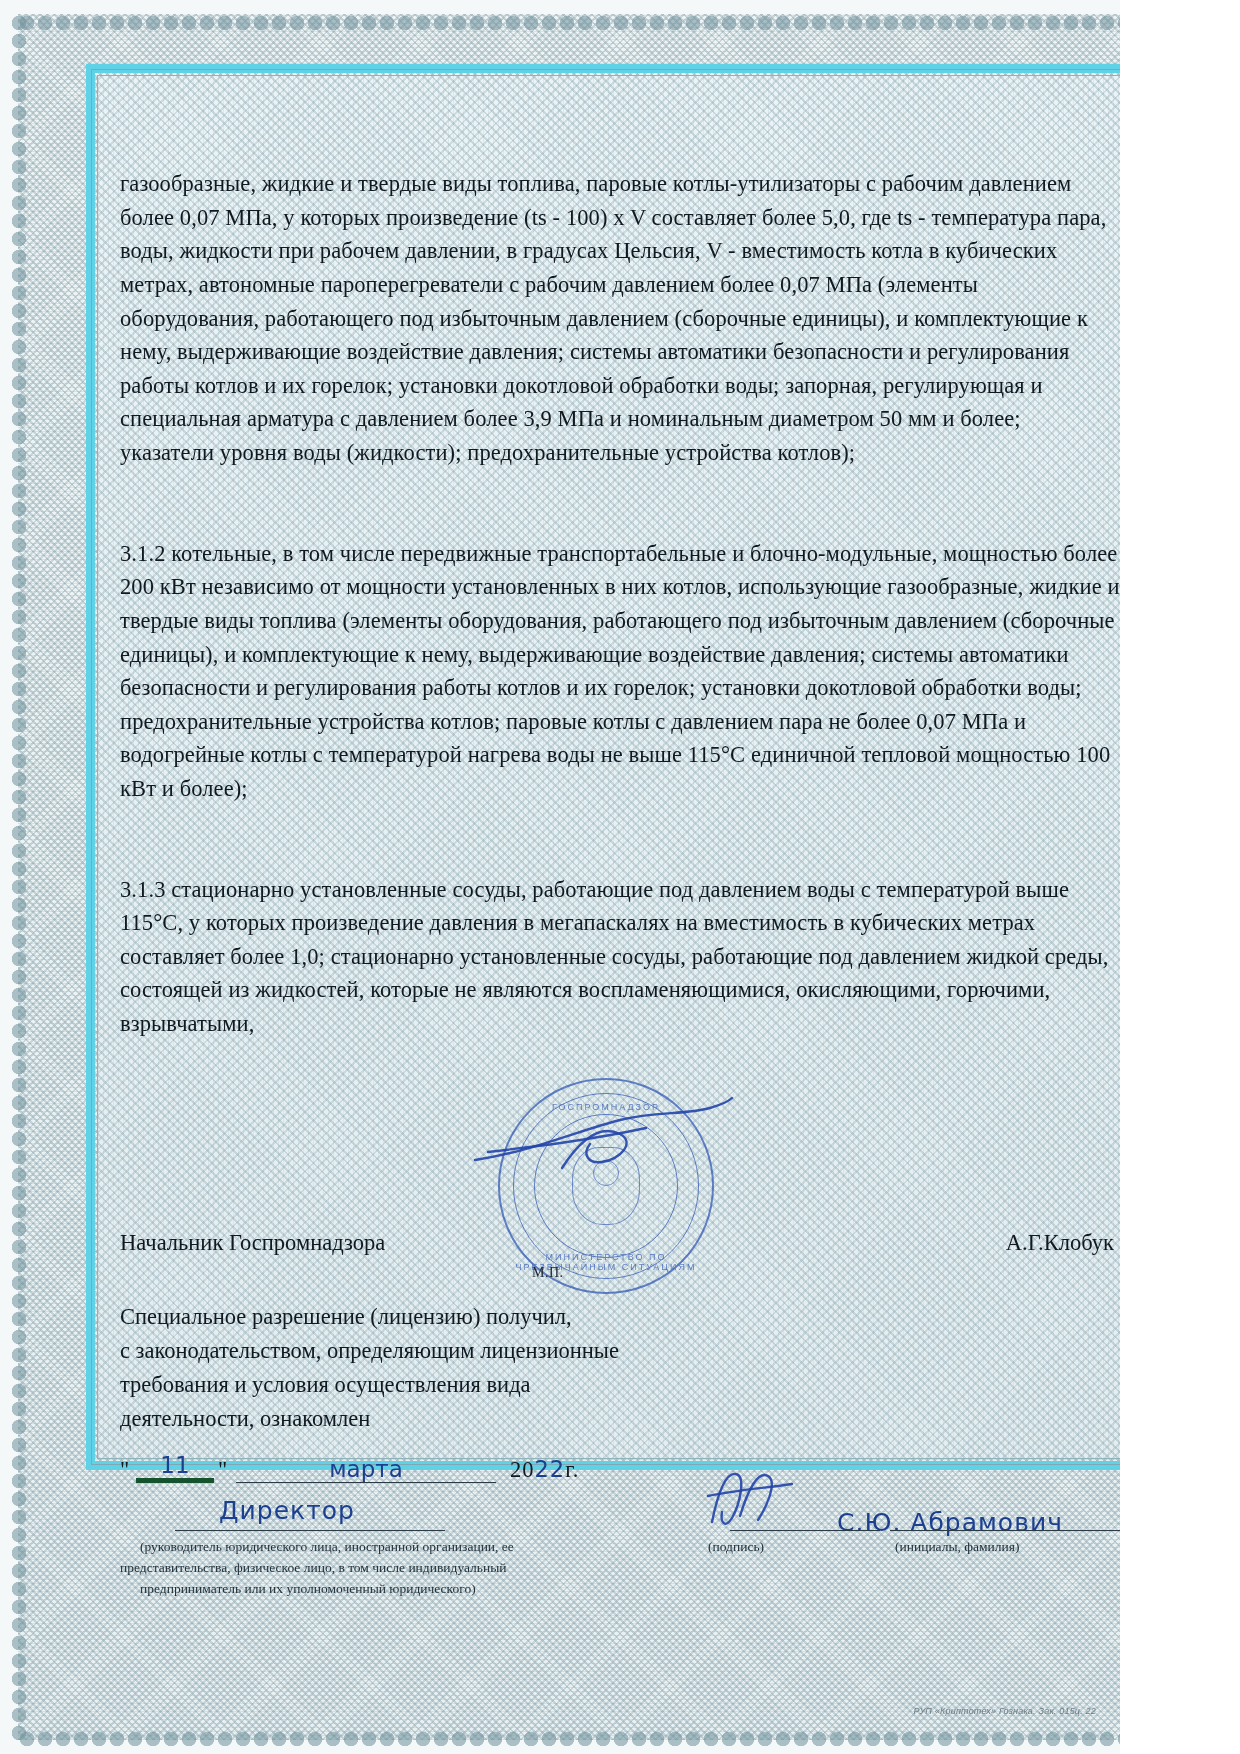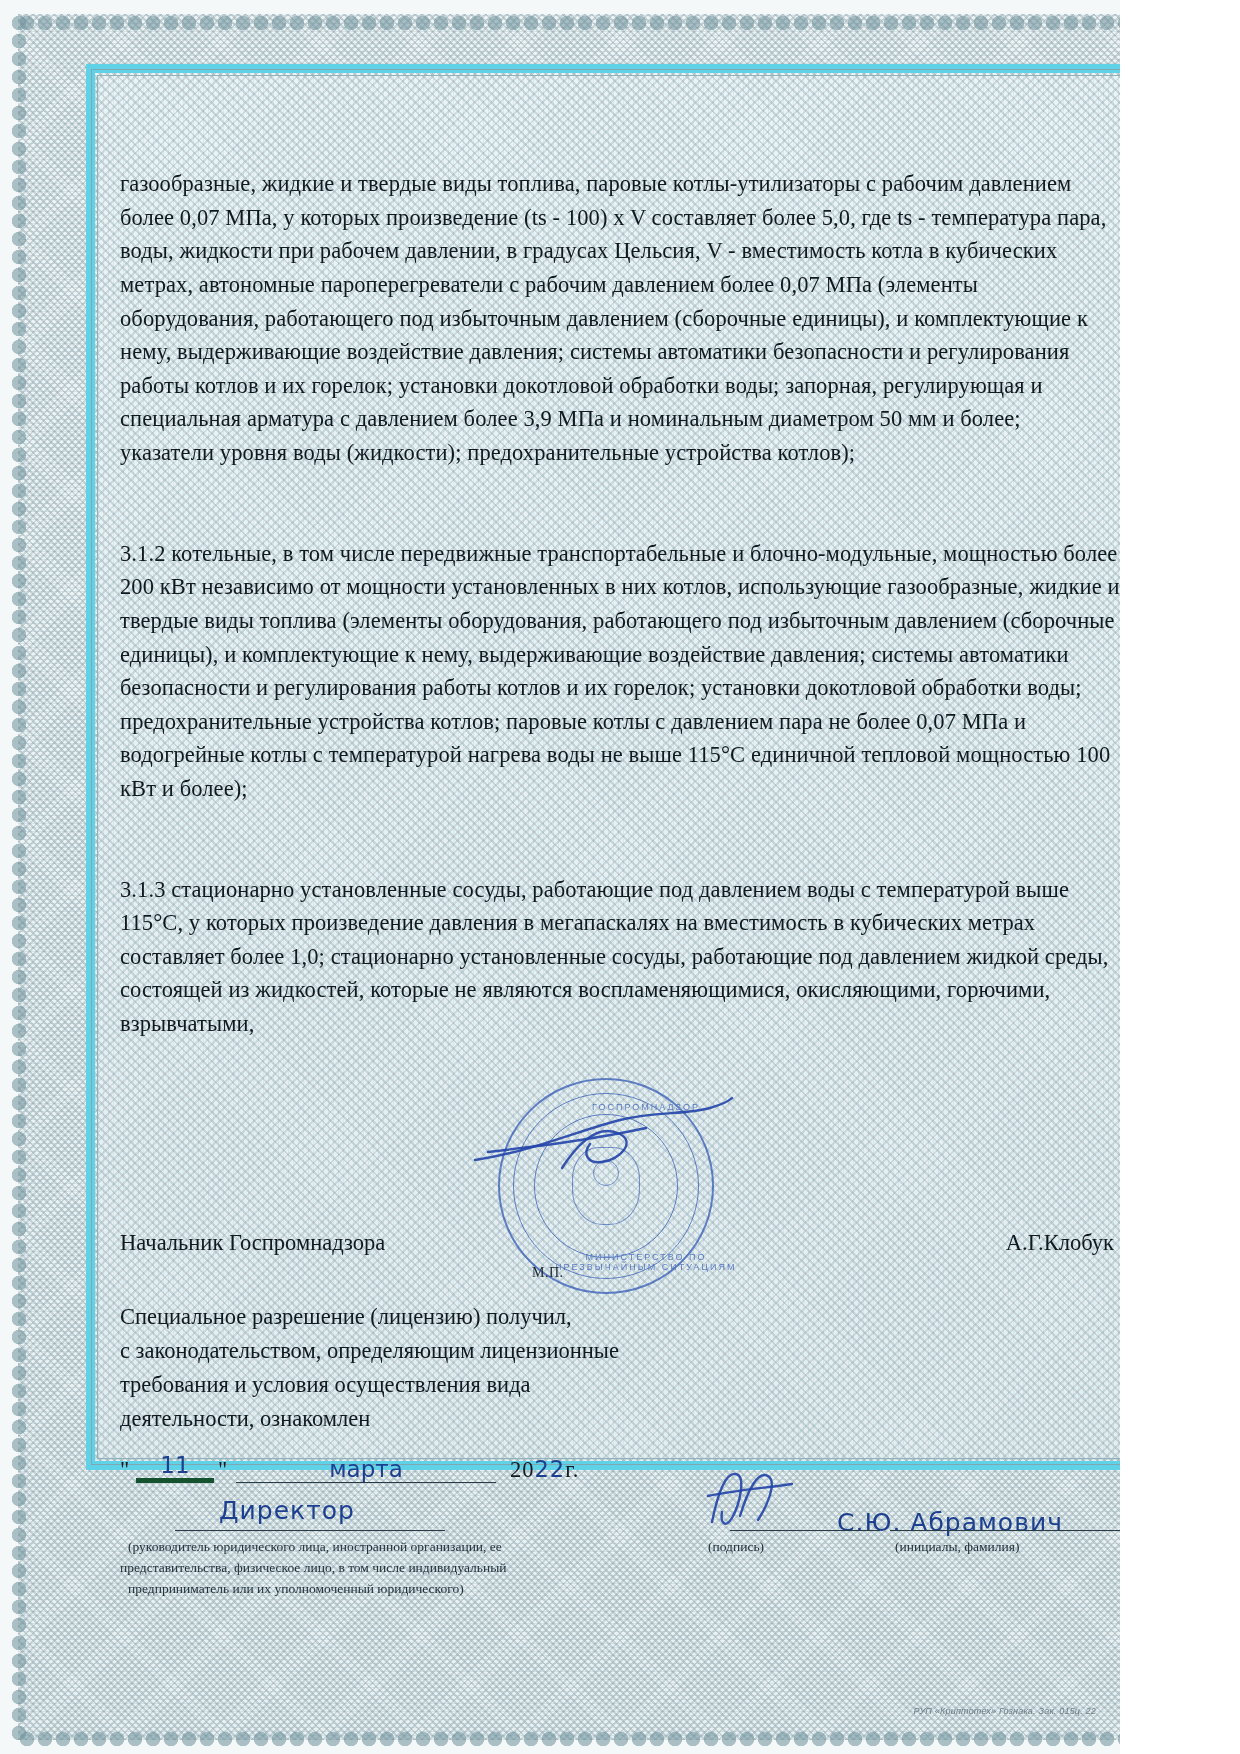--- a/index.html
+++ b/index.html
@@ -198,21 +198,21 @@
   .caption-block {
     position: absolute;
     left: 120px;
     top: 1536px;
     width: 1000px;
     font-size: 13.5px;
     line-height: 21px;
     color: #22313b;
   }
   .caption-line { display: block; }
-  .caption-center { text-align: left; padding-left: 8px; }
+  .caption-center { text-align: left; padding-left: 20px; }
   .caption-sub {
     position: absolute;
     top: 0;
     font-size: 13.5px;
     color: #22313b;
   }
   .cap-signature { left: 588px; }
   .cap-initials { left: 775px; }
 
   .footer-code {
@@ -271,21 +271,20 @@
     border-radius: 50%;
   }
   .stamp-text-top, .stamp-text-bottom {
     position: absolute;
     left: 0; width: 100%;
     text-align: center;
     font-size: 9px;
     color: #2f56b5;
     font-family: "Liberation Sans", sans-serif;
     letter-spacing: 2px;
-    padding-left: 40px;
   }
   .stamp-text-top { top: 22px; }
   .stamp-text-bottom { bottom: 20px; }
 
   
   .ink-svg { position: absolute; pointer-events: none; }
   .ink-path { fill: none; stroke: #2244a8; stroke-width: 2.4; stroke-linecap: round; stroke-linejoin: round; opacity: 0.9; }
 </style>
 </head>
 <body>

